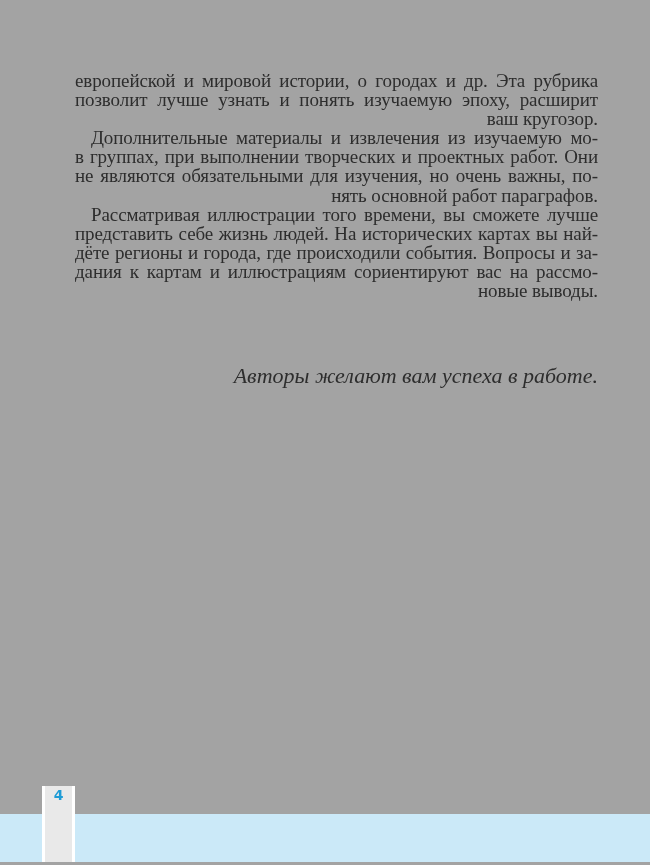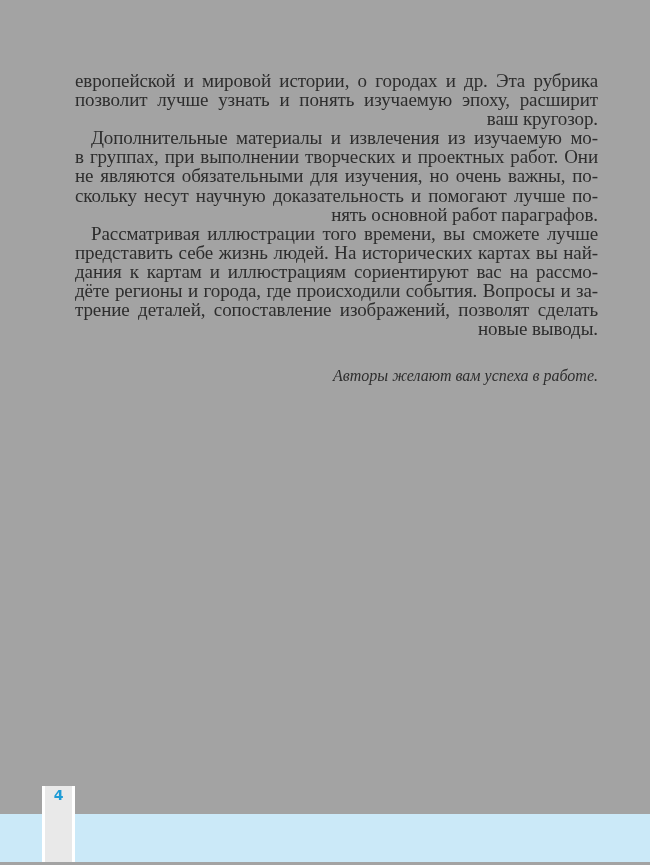--- a/index.html
+++ b/index.html
@@ -38,21 +38,21 @@
     text-align: right;
   }
   .text-line.indent {
     padding-left: 16px;
   }
   .signature {
     position: absolute;
     left: 75px;
     top: 366px;
     width: 523px;
-    font-size: 16px;
+    font-size: 22px;
     line-height: 19.1px;
     font-style: italic;
     text-align: right;
     color: #2d2d2d;
   }
   .footer-band {
     position: absolute;
     left: 0;
     top: 814px;
     width: 650px;
@@ -86,27 +86,25 @@
 
 <div class="page">
 
   <div class="text-block" id="text-block">
       <div class="text-line j">европейской и мировой истории, о городах и др. Эта рубрика</div>
       <div class="text-line j">позволит лучше узнать и понять изучаемую эпоху, расширит</div>
       <div class="text-line l">ваш кругозор.</div>
       <div class="text-line j indent">Дополнительные материалы и извлечения из изучаемую мо-</div>
       <div class="text-line j">в группах, при выполнении творческих и проектных работ. Они</div>
       <div class="text-line j">не являются обязательными для изучения, но очень важны, по-</div>
-      <div class="text-line j">скольку несут научную доказательность и помогают лучше по-</div>
       <div class="text-line l">нять основной работ параграфов.</div>
       <div class="text-line j indent">Рассматривая иллюстрации того времени, вы сможете лучше</div>
       <div class="text-line j">представить себе жизнь людей. На исторических картах вы най-</div>
+      <div class="text-line j">дёте регионы и города, где происходили события. Вопросы и за-</div>
       <div class="text-line j">дания к картам и иллюстрациям сориентируют вас на рассмо-</div>
-      <div class="text-line j">дёте регионы и города, где происходили события. Вопросы и за-</div>
-      <div class="text-line j">трение деталей, сопоставление изображений, позволят сделать</div>
       <div class="text-line l">новые выводы.</div>
     </div>
 
   <div class="signature">Авторы желают вам успеха в работе.</div>
 
   <div class="footer-band"></div>
 
   <div class="page-number-bar">
     <div class="page-number">4</div>
   </div>

